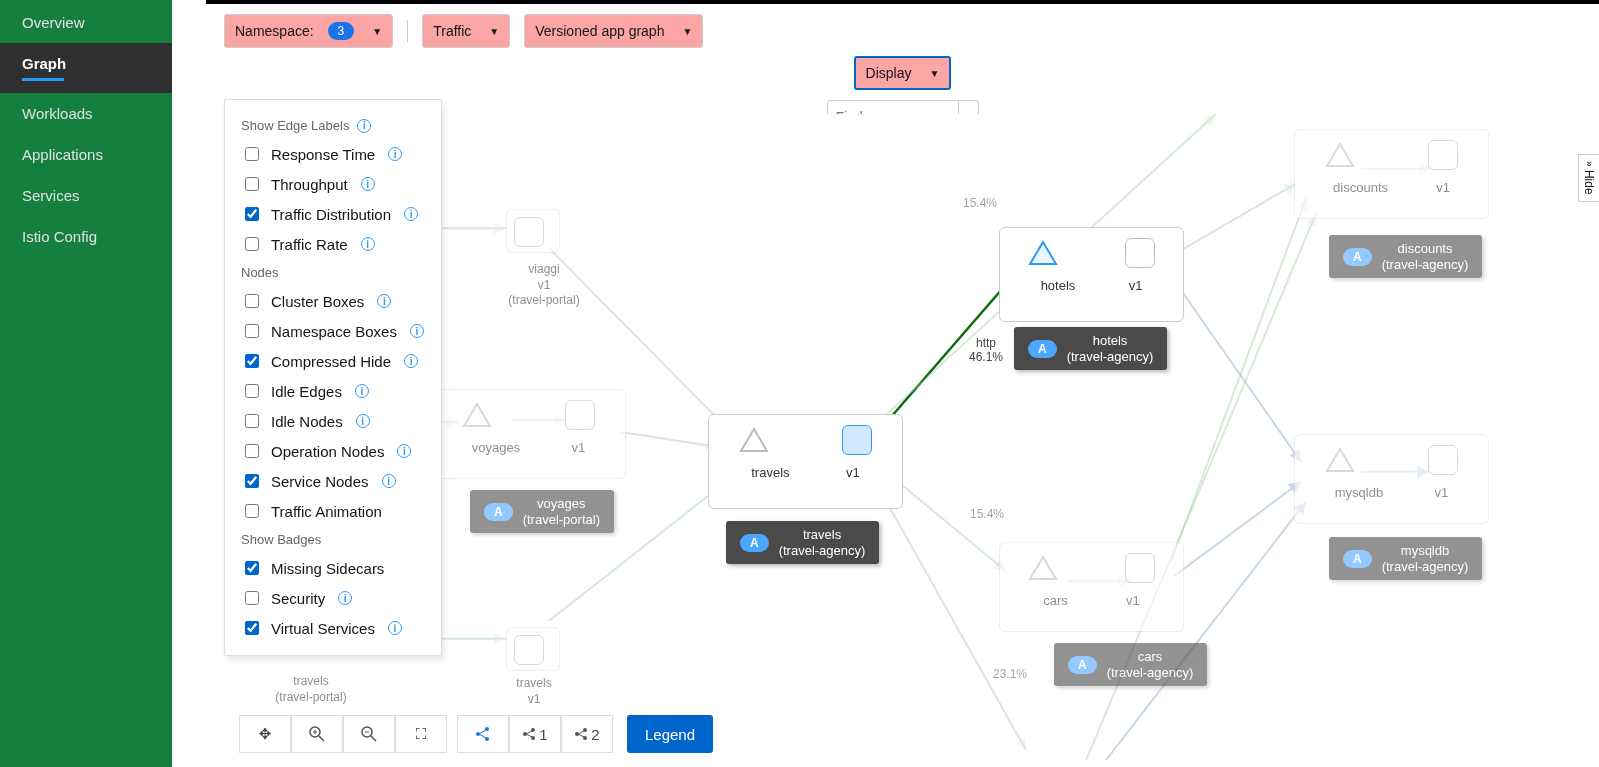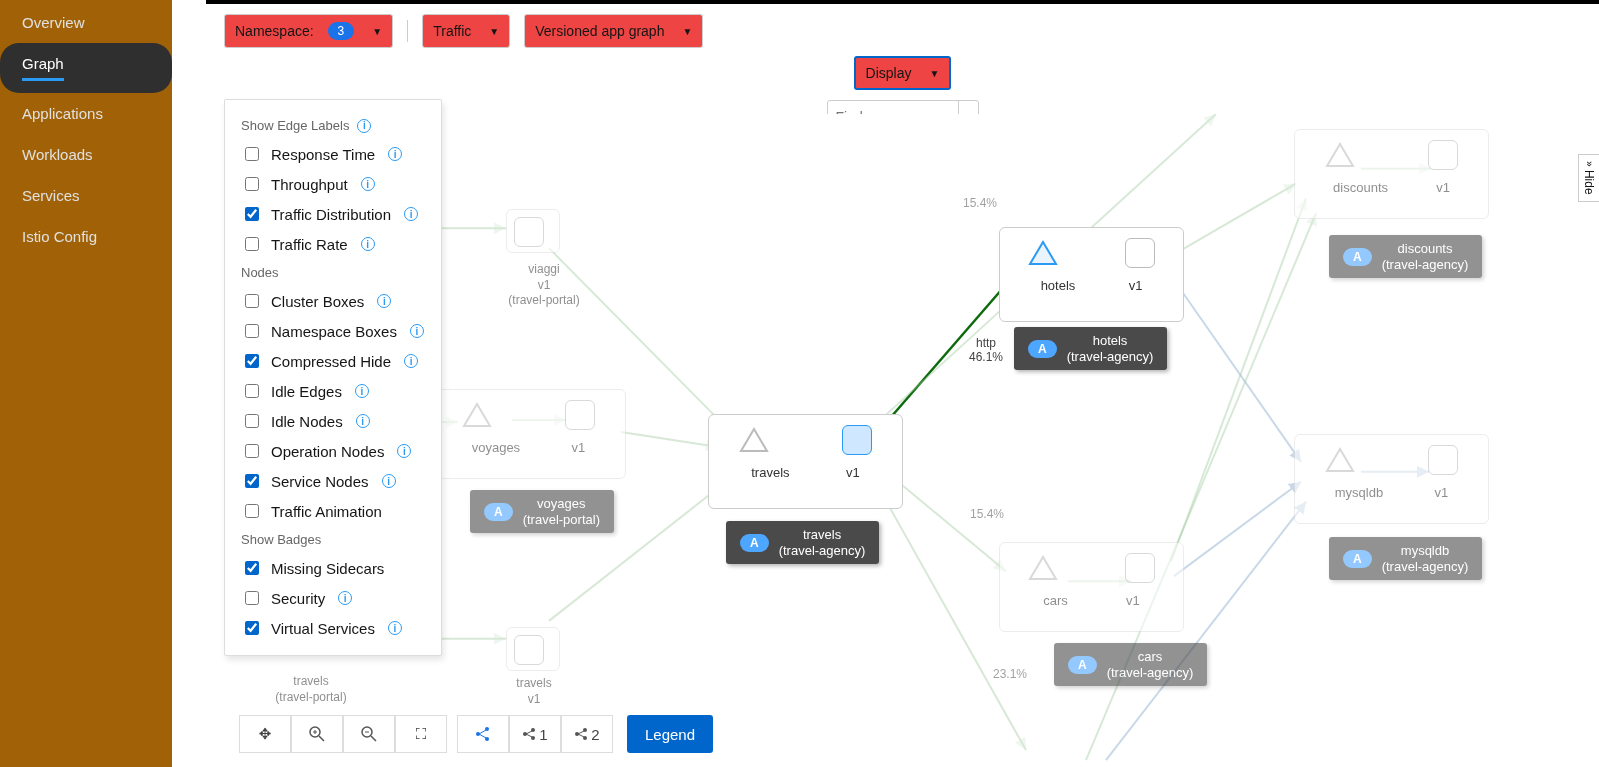--- a/index.html
+++ b/index.html
@@ -1,31 +1,31 @@
 <!DOCTYPE html>
 <html><head>
 <meta charset="utf-8">
 <style>
   * { box-sizing: border-box; }
   html, body { margin: 0; padding: 0; font-family: "Helvetica Neue", Arial, sans-serif; font-size: 14px; color: #151515; background: #fff; }
   body { width: 1599px; height: 767px; overflow: hidden; position: relative; }
 
   
-  .sidebar { position: absolute; top: 0; left: 0; width: 172px; height: 767px; background: #a16207; color: #eee; padding-top: 2px; }
+  .sidebar { position: absolute; top: 0; left: 0; width: 172px; height: 767px; background: #15803d; color: #eee; padding-top: 2px; }
   .sidebar-item { padding: 12px 22px; font-size: 15px; color: #e0e0e0; cursor: pointer; }
-  .sidebar-item.active { background: #2f2f2f; color: #fff; font-weight: 400; border-radius: 19px; }
+  .sidebar-item.active { background: #2f2f2f; color: #fff; font-weight: 700; }
   .sidebar-item.active .underline { display: block; }
   .underline { display: none; width: 42px; height: 3px; background: #2b9af3; margin-top: 6px; }
 
   
   .main { position: absolute; top: 0; left: 206px; right: 0; bottom: 0; background: #fff; border-top: 4px solid #000; }
   .toolbar1 { display: flex; align-items: center; gap: 14px; padding: 10px 18px 6px 18px; }
   .toolbar2 { display: flex; align-items: center; gap: 10px; padding: 2px 18px 10px 18px; flex-direction: column; }
 
-  .select-box { display: inline-flex; align-items: center; border: 1px solid #ccc; border-radius: 3px; padding: 4px 10px; height: 34px; background: #ef4444; cursor: pointer; gap: 8px; text-align: center; }
+  .select-box { display: inline-flex; align-items: center; border: 1px solid #ccc; border-radius: 3px; padding: 4px 10px; height: 34px; background: #fca5a5; cursor: pointer; gap: 8px; text-align: center; }
   .select-box .caret { margin-left: 10px; font-size: 10px; }
   .badge { background: #1a73e8; color: #fff; border-radius: 999px; font-size: 12px; padding: 2px 10px; margin-left: 6px; }
   .divider-v { width: 1px; height: 22px; background: #ccc; }
 
   .display-box { border: 2px solid #0066cc; border-radius: 3px; }
   .input-combo { display: inline-flex; align-items: center; border: 1px solid #ccc; border-radius: 3px; height: 34px; }
   .input-combo input { border: none; outline: none; padding: 4px 8px; width: 130px; font-size: 14px; }
   .input-combo .mini-caret { border-left: 1px solid #ccc; width: 20px; height: 100%; display: flex; align-items: center; justify-content: center; font-size: 10px; cursor: pointer; }
 
   .info-icon { display: inline-flex; width: 16px; height: 16px; border: 1px solid #2b9af3; color: #2b9af3; border-radius: 50%; align-items: center; justify-content: center; font-size: 11px; font-weight: bold; margin-left: 4px; cursor: default; }
@@ -77,22 +77,22 @@
   .arrow.bold { fill: #0d6b0d; }
   .edge-label { position: absolute; font-size: 12px; color: #444; text-align: center; margin-left: 32px; }
   .edge-label.dim { opacity: 0.5; }
 </style>
 </head>
 <body>
 
 <div class="sidebar">
   <div class="sidebar-item"><span>Overview</span></div>
   <div class="sidebar-item active"><span>Graph</span><div class="underline"></div></div>
+  <div class="sidebar-item"><span>Workloads</span></div>
   <div class="sidebar-item"><span>Applications</span></div>
-  <div class="sidebar-item"><span>Workloads</span></div>
   <div class="sidebar-item"><span>Services</span></div>
   <div class="sidebar-item"><span>Istio Config</span></div>
 </div>
 
 <div class="main">
 
   <div class="toolbar1">
     <div class="select-box">
       <span>Namespace:</span>
       <span class="badge">3</span>

